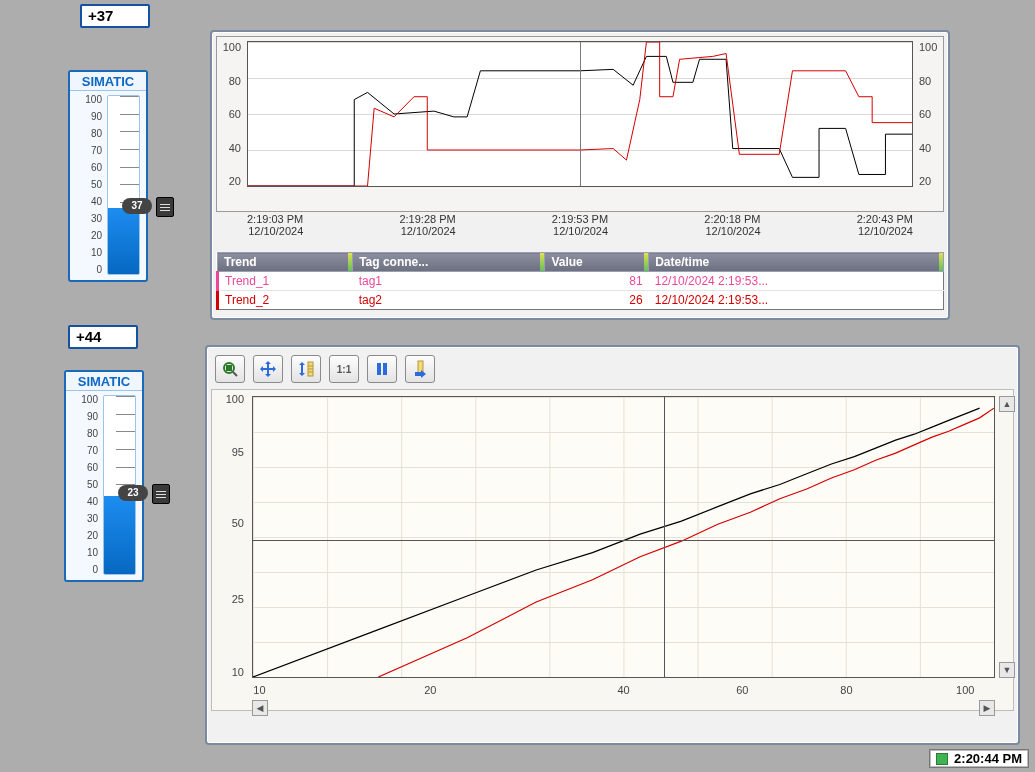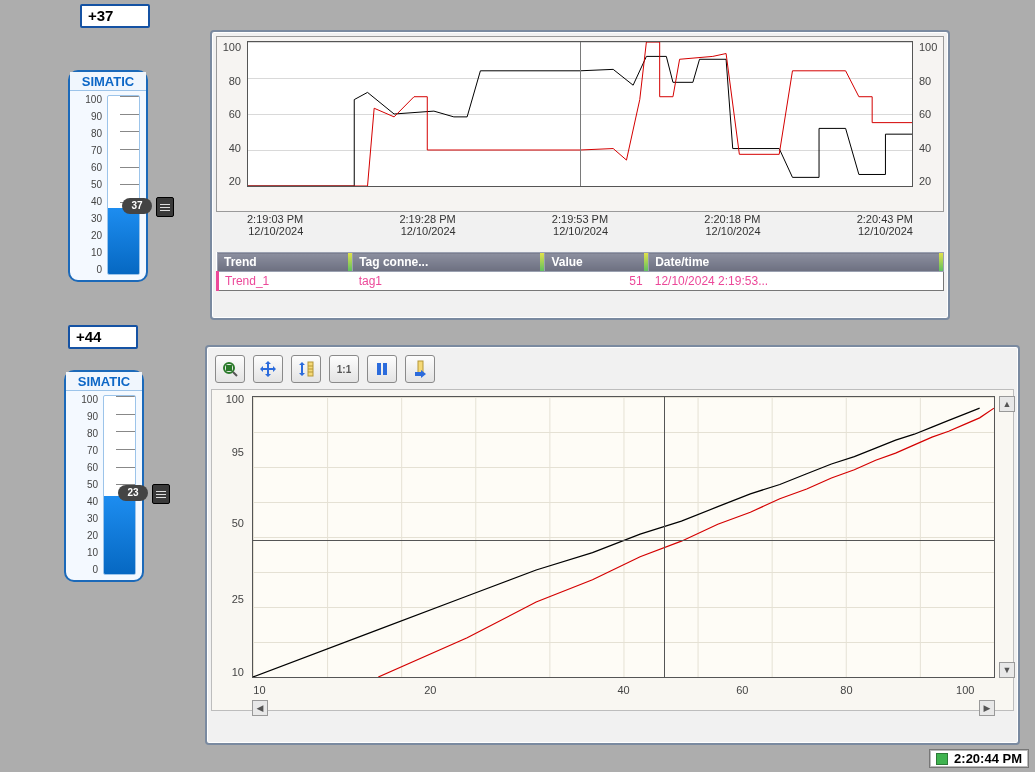--- a/index.html
+++ b/index.html
@@ -29,21 +29,21 @@
     padding: 1px 6px;
     line-height: 18px;
   }
 
   
   .slider-frame {
     position: absolute;
     width: 80px;
     height: 212px;
     border: 2px solid #1b69b9;
-    border-radius: 10px;
+    border-radius: 3px;
     background: #f4f9ff;
     overflow: visible;
   }
   .slider-title {
     color: #0d67c6;
     font-weight: bold;
     font-size: 13px;
     text-align: center;
     padding: 2px 0 1px;
     border-bottom: 1px solid #9cc4ea;
@@ -385,21 +385,27 @@
           <th>Trend<span class="trip"></span></th>
           <th>Tag conne...<span class="trip"></span></th>
           <th>Value<span class="trip"></span></th>
           <th>Date/time<span class="trip"></span></th>
         </tr>
       </thead>
     <tbody id="trend-tbody">
         <tr class="row-marker" style="color: #ec4899;">
           <td>Trend_1</td>
           <td>tag1</td>
-          <td class="val-cell">51</td>
+          <td class="val-cell">81</td>
+          <td>12/10/2024 2:19:53...</td>
+        </tr>
+        <tr class="row-marker row-red" style="color: rgb(212, 0, 0);">
+          <td>Trend_2</td>
+          <td>tag2</td>
+          <td class="val-cell">26</td>
           <td>12/10/2024 2:19:53...</td>
         </tr>
       </tbody>
   </table>
 </div>
 
 <div id="xy-panel" class="panel">
   <div class="toolbar">
     <div class="tbtn" title="zoom">
       <svg width="18" height="18">

